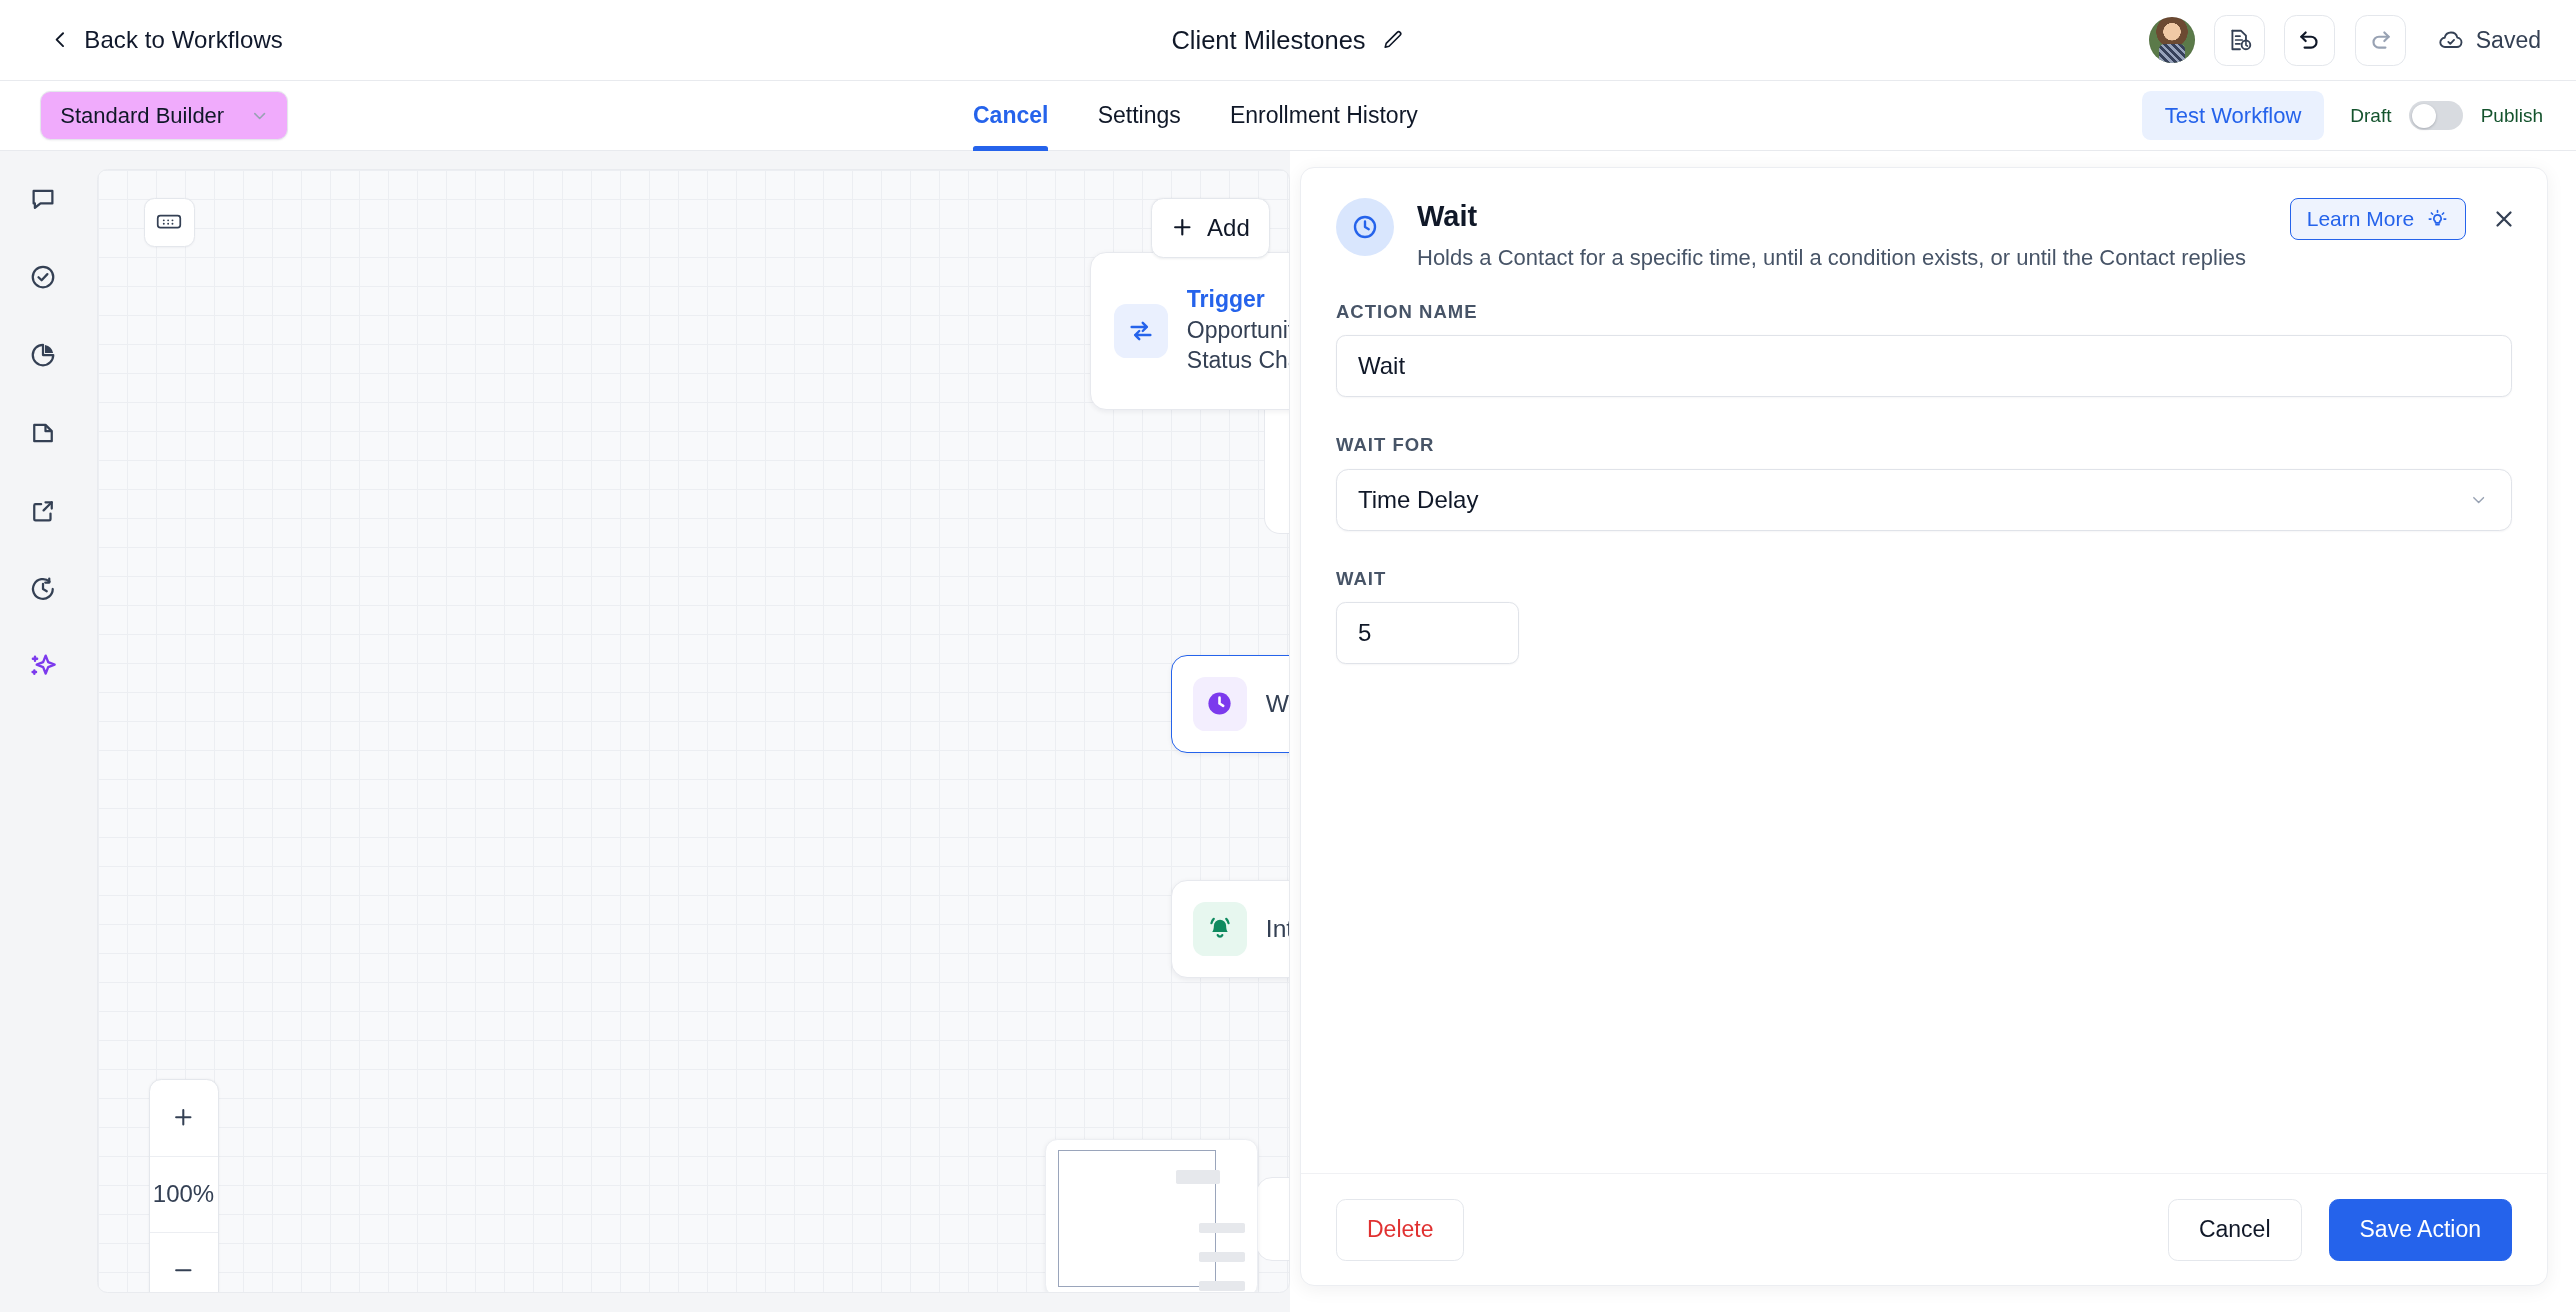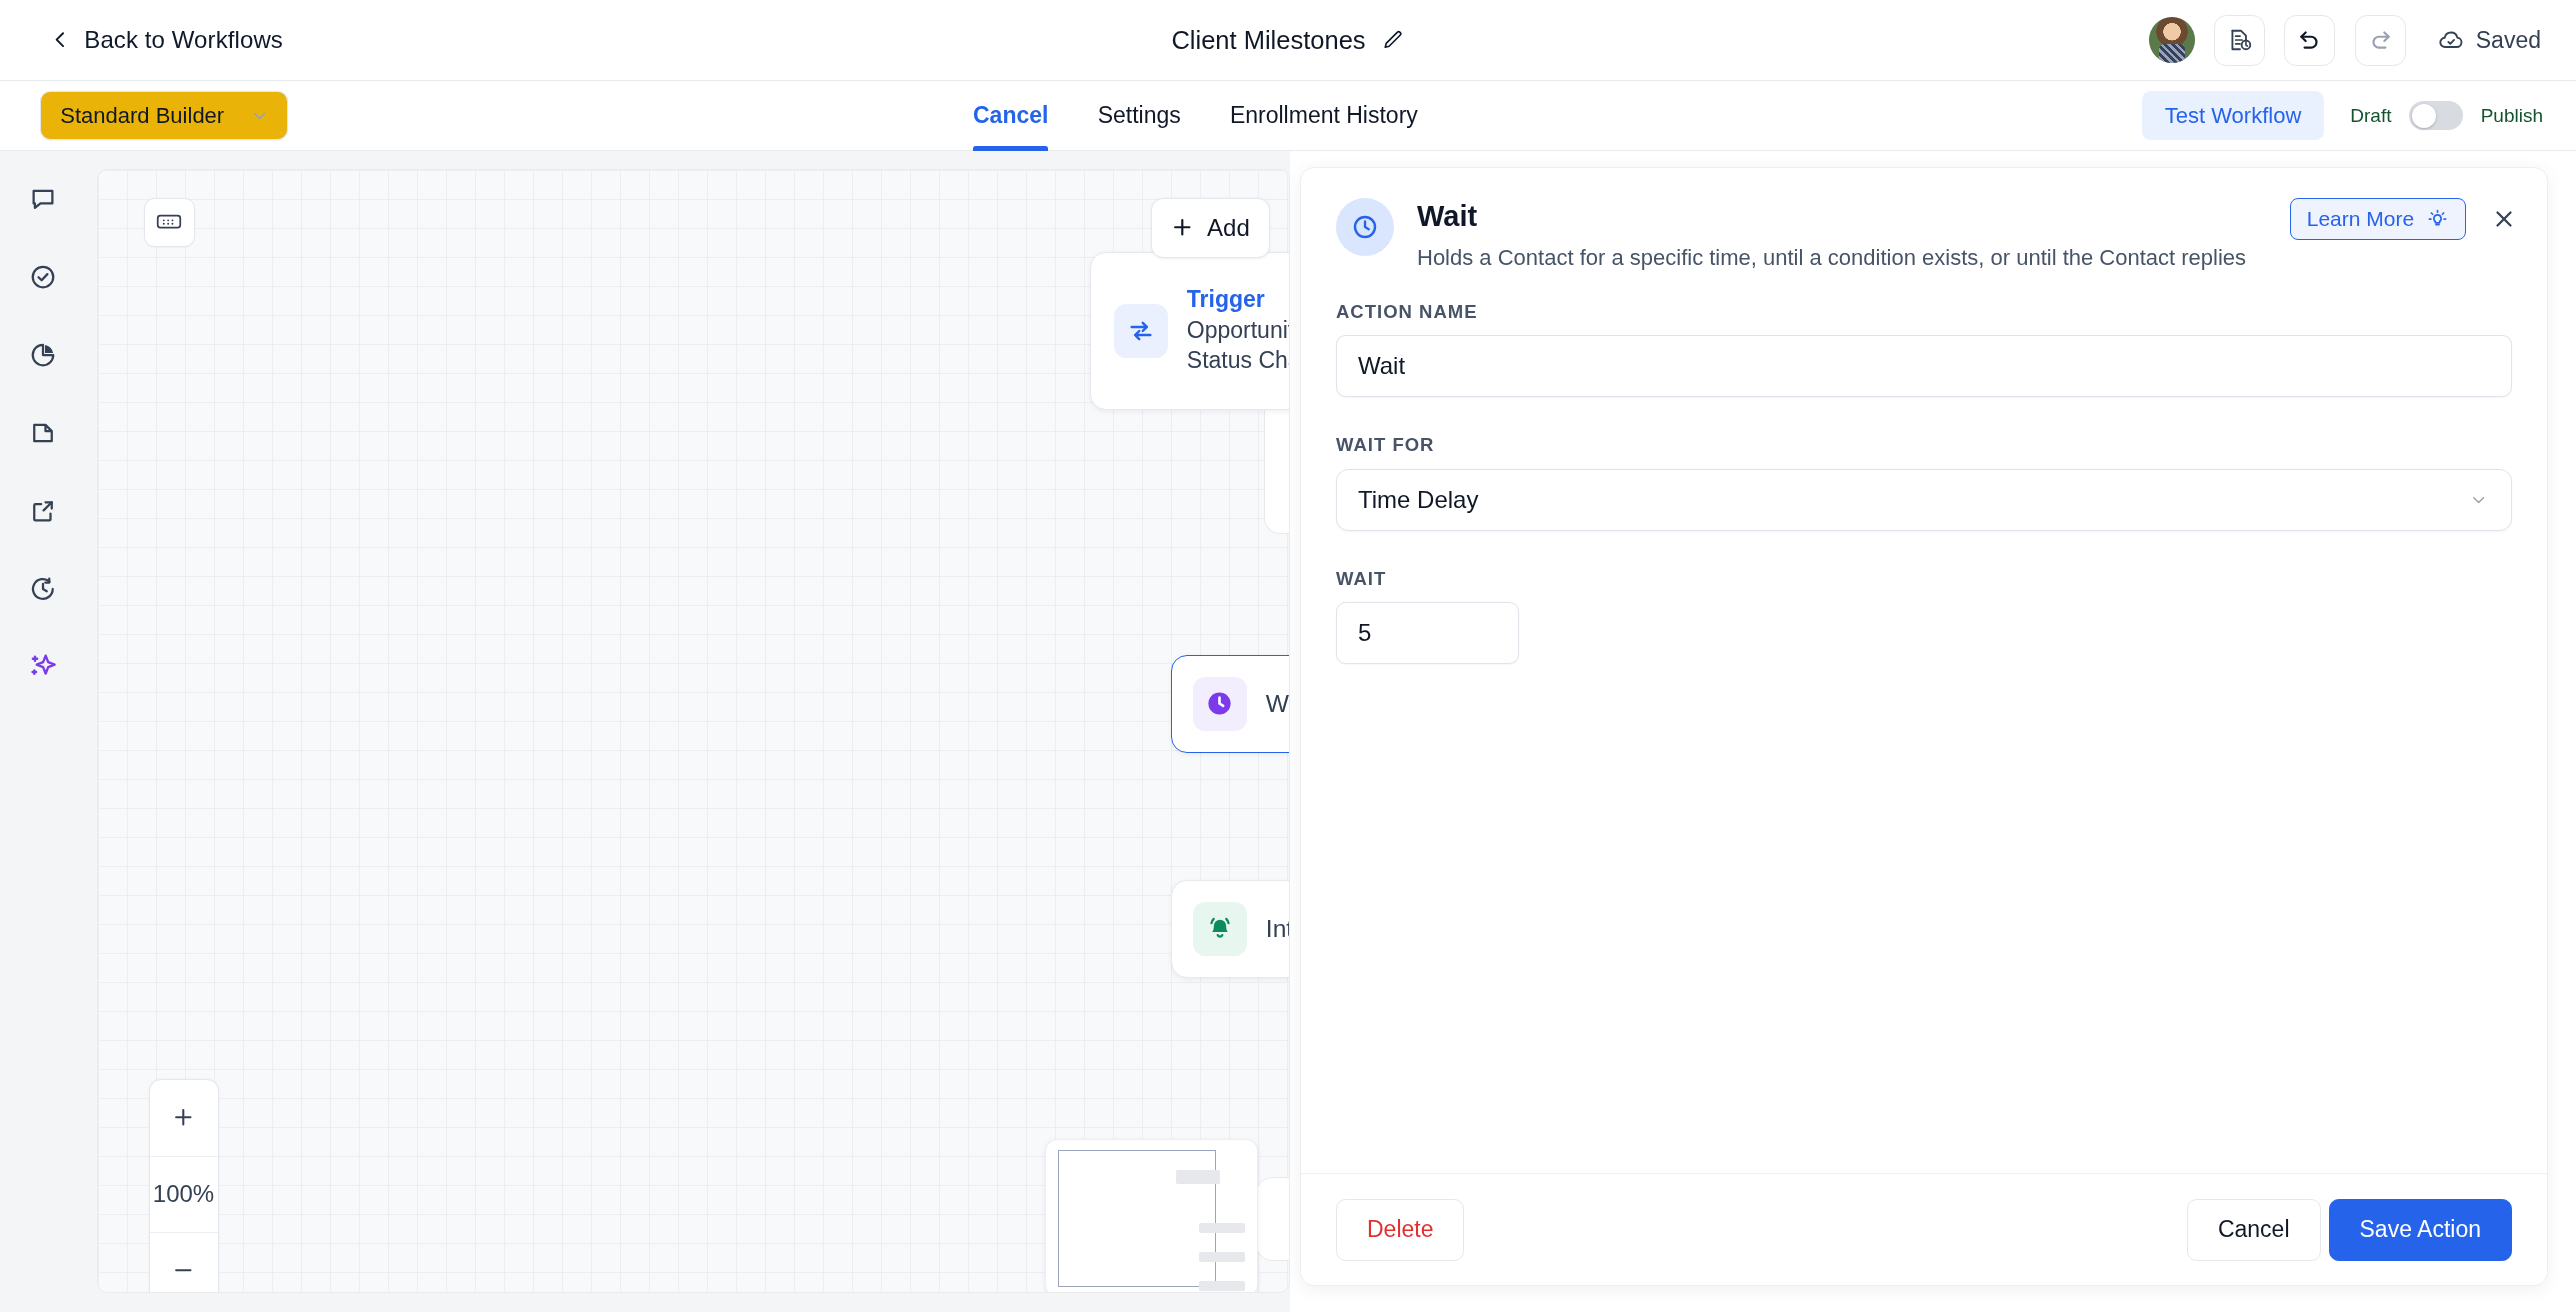--- a/index.html
+++ b/index.html
@@ -55,21 +55,21 @@
   .saved-text { font-size: 23px; color: #344054; font-weight: 500; }
 
   
   .subbar {
     position: absolute; top: 81px; left: 0; width: 2576px; height: 70px;
     background: #ffffff; border-bottom: 0.9px solid #e8eaee;
     display: flex; align-items: center;
   }
   .builder-select {
     margin-left: 40px; width: 248px; height: 49px;
-    border: 0.9px solid #e4e7ec; border-radius: 10.5px; background: #eab308;
+    border: 0.9px solid #e4e7ec; border-radius: 10.5px; background: #f0abfc;
     display: flex; align-items: center; justify-content: space-between;
     padding: 0 17.6px 0 19.3px; cursor: pointer;
     box-shadow: 0 0.9px 1.8px rgba(16,24,40,.05);
   }
   .builder-select span { font-size: 22px; color: #101828; }
   .tabs {
     position: absolute; left: 973px; display: flex; align-items: flex-end; gap: 0; height: 70px;
   }
   .tab {
     font-size: 23px; color: #101828; padding: 0 24.6px; height: 70px;
@@ -235,21 +235,21 @@
     font-size: 24px; color: #101828; padding: 0 21px; outline: none;
     font-family: "Liberation Sans", sans-serif; background:#fff;
     box-shadow: 0 0.9px 1.8px rgba(16,24,40,.04);
   }
   .wait-unit { flex: 1; max-width: 608px; }
   .adv-row { display: flex; align-items: center; gap: 24.6px; margin-top: 47px; }
   .adv-label { font-size: 18.5px; font-weight: 700; color: #475467; letter-spacing: 1px; }
 
   .panel-foot {
     height: 112px; border-top: 0.9px solid #f0f1f4;
-    display: flex; align-items: center; padding: 0 35px; gap: 8px; justify-content: center;
+    display: flex; align-items: center; padding: 0 35px; gap: 27px; justify-content: center;
   }
   .btn {
     height: 62px; border-radius: 9.7px; font-size: 23px; cursor: pointer;
     display: flex; align-items: center; justify-content: center; padding: 0 30px;
     font-family: "Liberation Sans", sans-serif;
   }
   .btn-delete { border: 0.9px solid #e4e7ec; background: #fff; color: #e03131; }
   .btn-cancel { border: 0.9px solid #e4e7ec; background: #fff; color: #101828; margin-left: auto; }
   .btn-save { border: 0.9px solid #2563eb; background: #2563eb; color: #fff; font-weight: 500; }
 </style>

